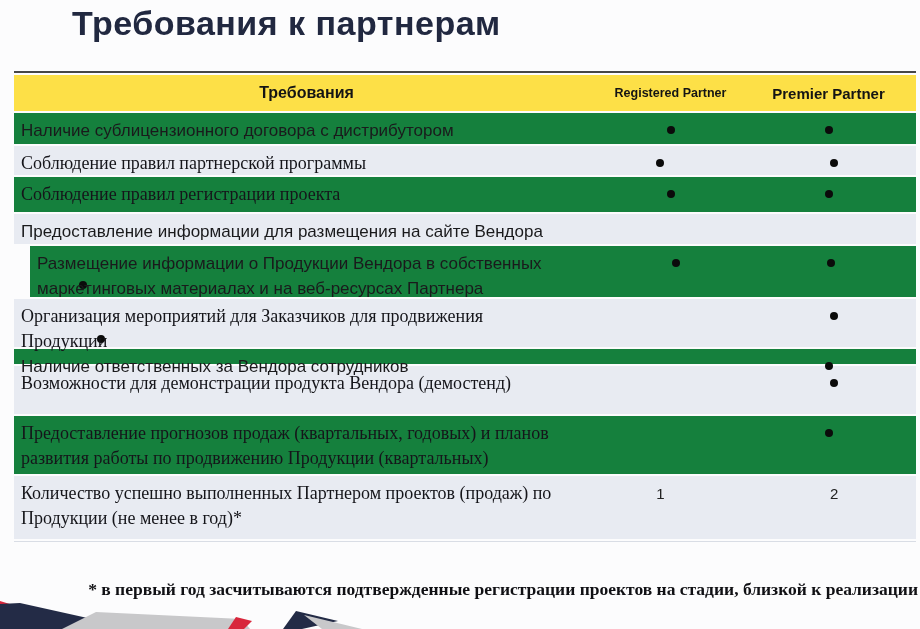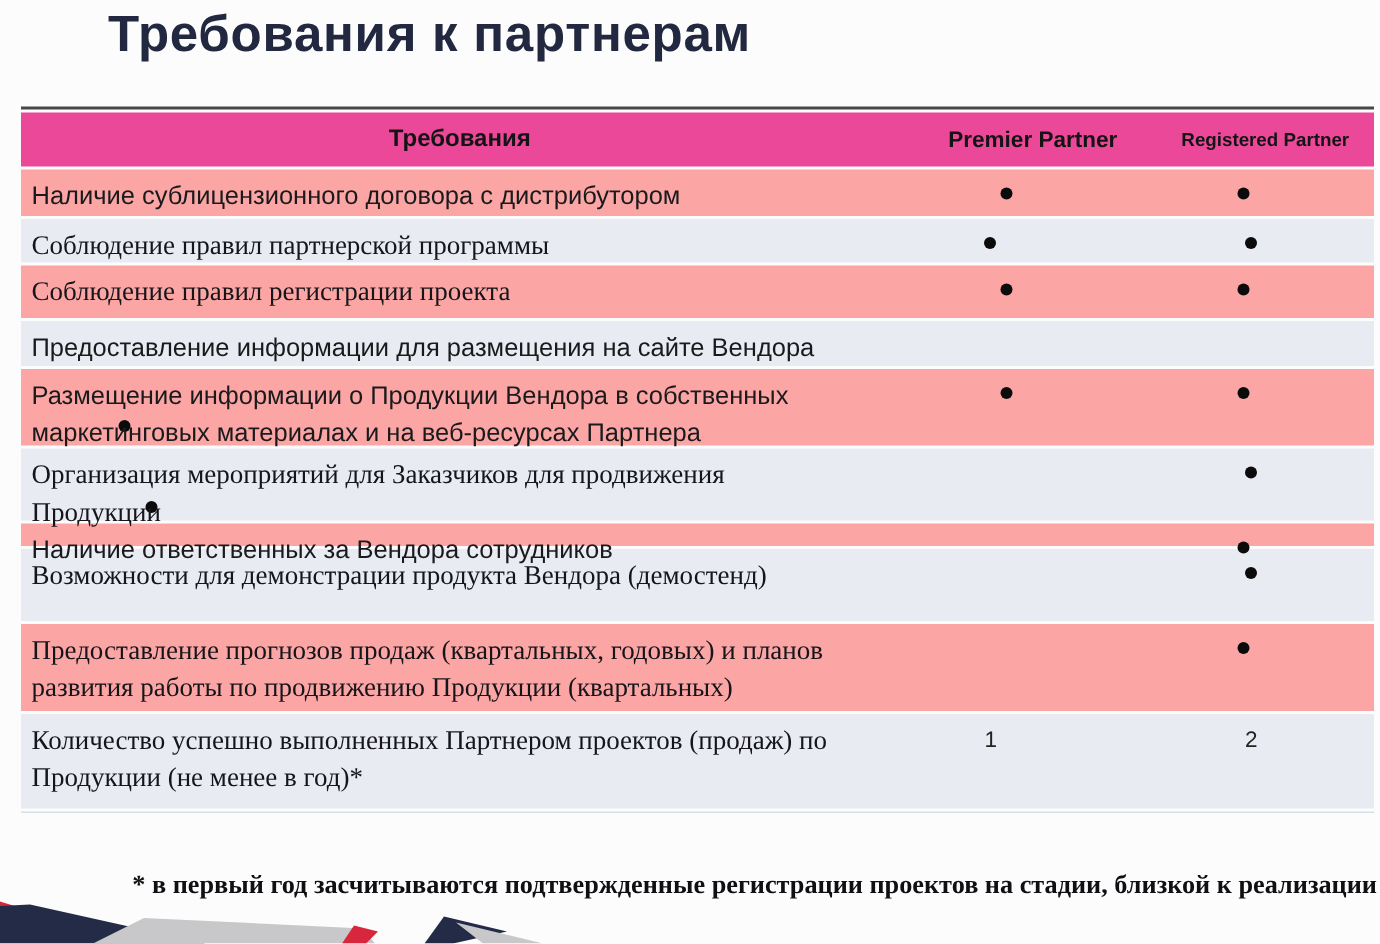--- a/index.html
+++ b/index.html
@@ -23,22 +23,22 @@
     display:flex;margin-bottom:2px;
   }
   .t-cell{box-sizing:border-box;}
   .c-req{width:585px;margin-right:3px;padding:5px 10px 0 7px;line-height:25px;font-size:17px;color:#1a1a1c;}
   .c-reg{width:137px;margin-right:3px;text-align:center;padding-top:5px;line-height:25px;}
   .c-prem{width:173px;text-align:center;padding-top:5px;line-height:25px;}
   .head .t-cell{display:flex;align-items:center;justify-content:center;padding:0;line-height:normal;}
   .head .c-req{font-size:16px;font-weight:700;color:#141414;}
   .head .c-reg{font-size:12.5px;font-weight:700;color:#141414;}
   .head .c-prem{font-size:15px;font-weight:700;color:#141414;}
-  .bg-head{background:#ec4899;}
-  .bg-dark{background:#fca5a5;}
+  .bg-head{background:#fde047;}
+  .bg-dark{background:#15803d;}
   .bg-light{background:#e8ebf2;gap:24px;}
   .serif .c-req{font-family:"Liberation Serif",serif;font-size:18px;color:#15151a;}
   .dot{
     display:inline-block;width:8px;height:8px;border-radius:50%;
     background:#0b0b0b;vertical-align:middle;margin-top:-3px;
   }
   .num{font-size:15px;color:#222;}
   .footnote{
     position:absolute;left:0;right:2px;top:579px;text-align:right;
     font-family:"Liberation Serif",serif;font-weight:700;
@@ -47,22 +47,22 @@
   .corner-art{position:absolute;left:0;bottom:0;width:380px;height:30px;}
 </style>
 </head>
 <body>
 
 <div class="slide-title">Требования к партнерам</div>
 
 <div class="req-table">
   <div class="t-row head bg-head" style="height:36px;">
     <div class="t-cell c-req">Требования</div>
+    <div class="t-cell c-reg">Registered Partner</div>
     <div class="t-cell c-prem">Premier Partner</div>
-    <div class="t-cell c-reg">Registered Partner</div>
   </div>
   <div id="table-body">
       <div class="t-row bg-dark" style="height: 31px;">
         <div class="t-cell c-req">Наличие сублицензионного договора с дистрибутором</div>
         <div class="t-cell c-reg"><span class="dot"></span></div>
         <div class="t-cell c-prem"><span class="dot"></span></div>
       </div>
       <div class="t-row bg-light serif" style="height: 29px;">
         <div class="t-cell c-req">Соблюдение правил партнерской программы</div>
         <div class="t-cell c-reg"><span class="dot"></span></div>
@@ -71,21 +71,21 @@
       <div class="t-row bg-dark serif" style="height: 35px;">
         <div class="t-cell c-req">Соблюдение правил регистрации проекта</div>
         <div class="t-cell c-reg"><span class="dot"></span></div>
         <div class="t-cell c-prem"><span class="dot"></span></div>
       </div>
       <div class="t-row bg-light" style="height: 30px; flex-direction: column;">
         <div class="t-cell c-req">Предоставление информации для размещения на сайте Вендора</div>
         <div class="t-cell c-reg"><span class="dot"></span></div>
         <div class="t-cell c-prem"><span class="dot"></span></div>
       </div>
-      <div class="t-row bg-dark" style="height: 51px;">
+      <div class="t-row bg-dark" style="height: 51px; margin-left: 16px;">
         <div class="t-cell c-req">Размещение информации о Продукции Вендора в собственных маркетинговых материалах и на веб-ресурсах Партнера</div>
         <div class="t-cell c-reg"><span class="dot"></span></div>
         <div class="t-cell c-prem"><span class="dot"></span></div>
       </div>
       <div class="t-row bg-light serif" style="height: 48px;">
         <div class="t-cell c-req">Организация мероприятий для Заказчиков для продвижения Продукции</div>
         <div class="t-cell c-reg"></div>
         <div class="t-cell c-prem"><span class="dot"></span></div>
       </div>
       <div class="t-row bg-dark" style="height: 15px;">

